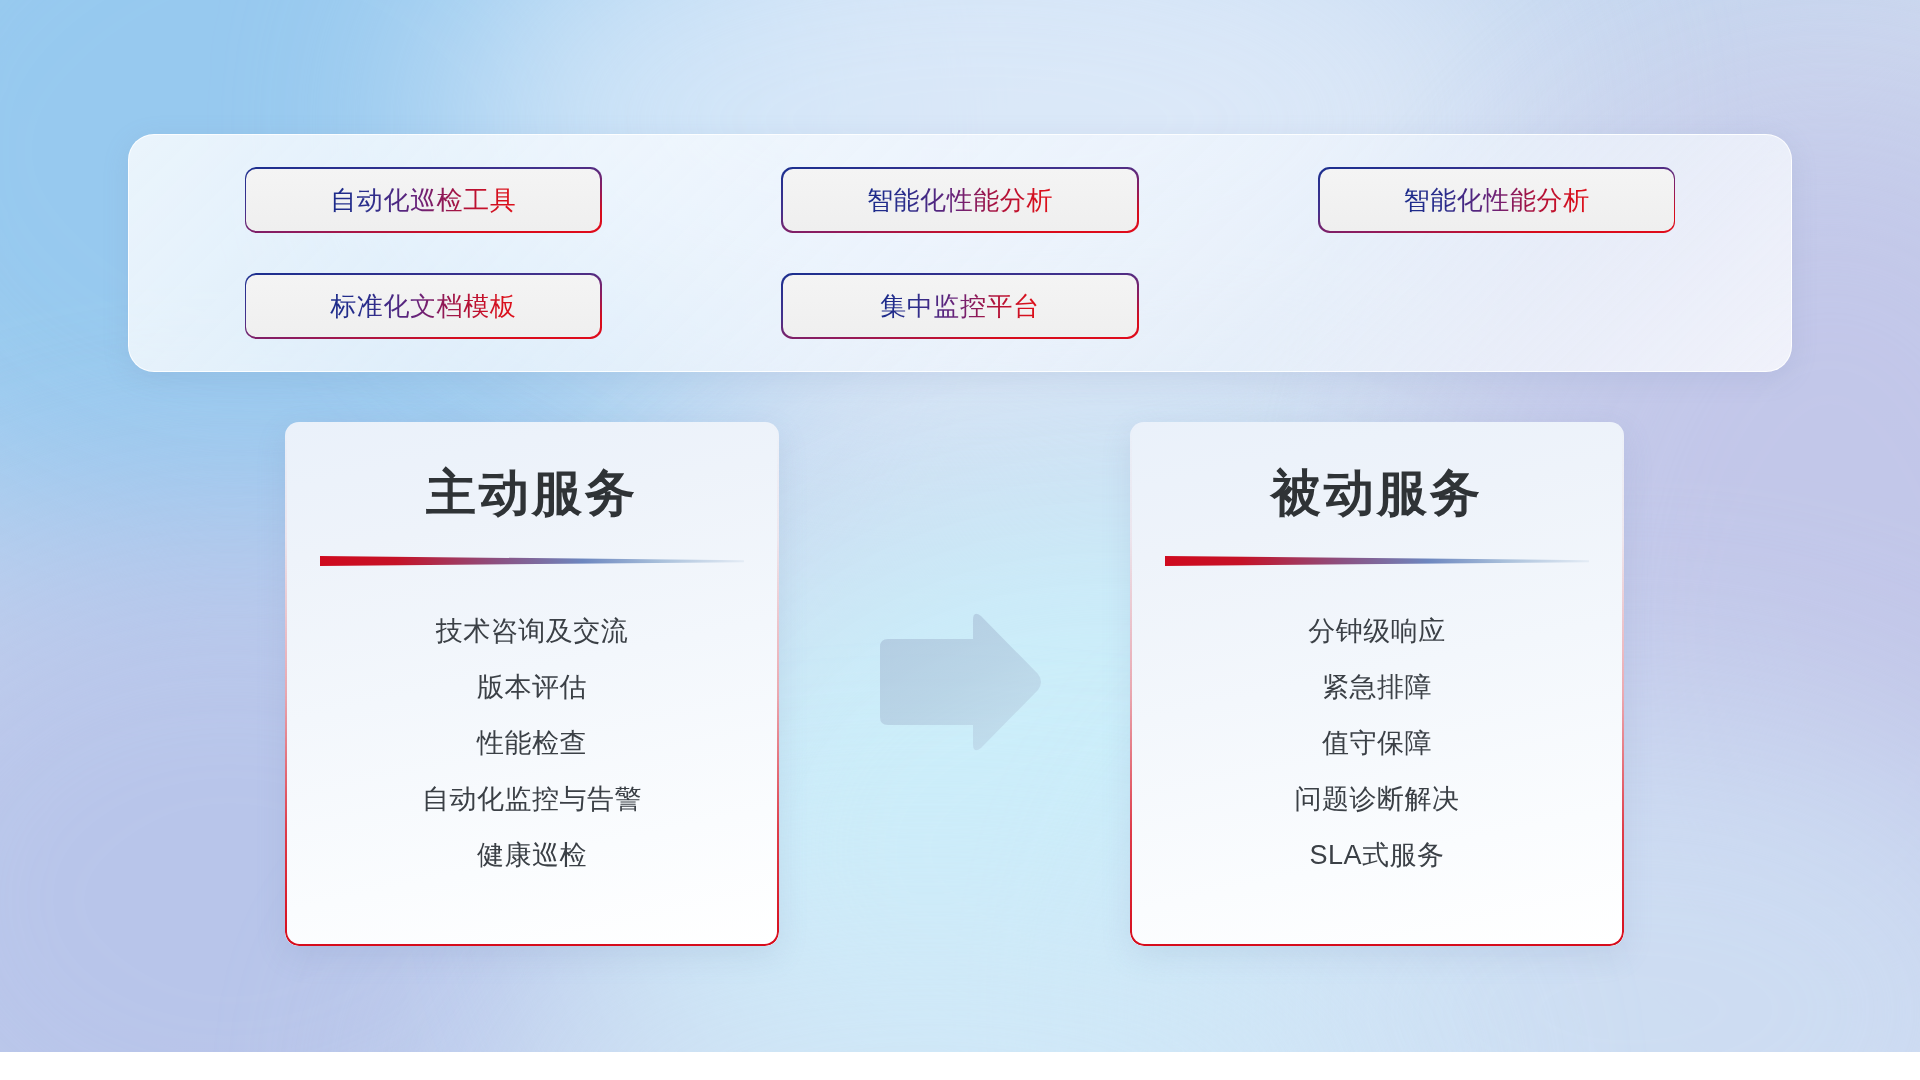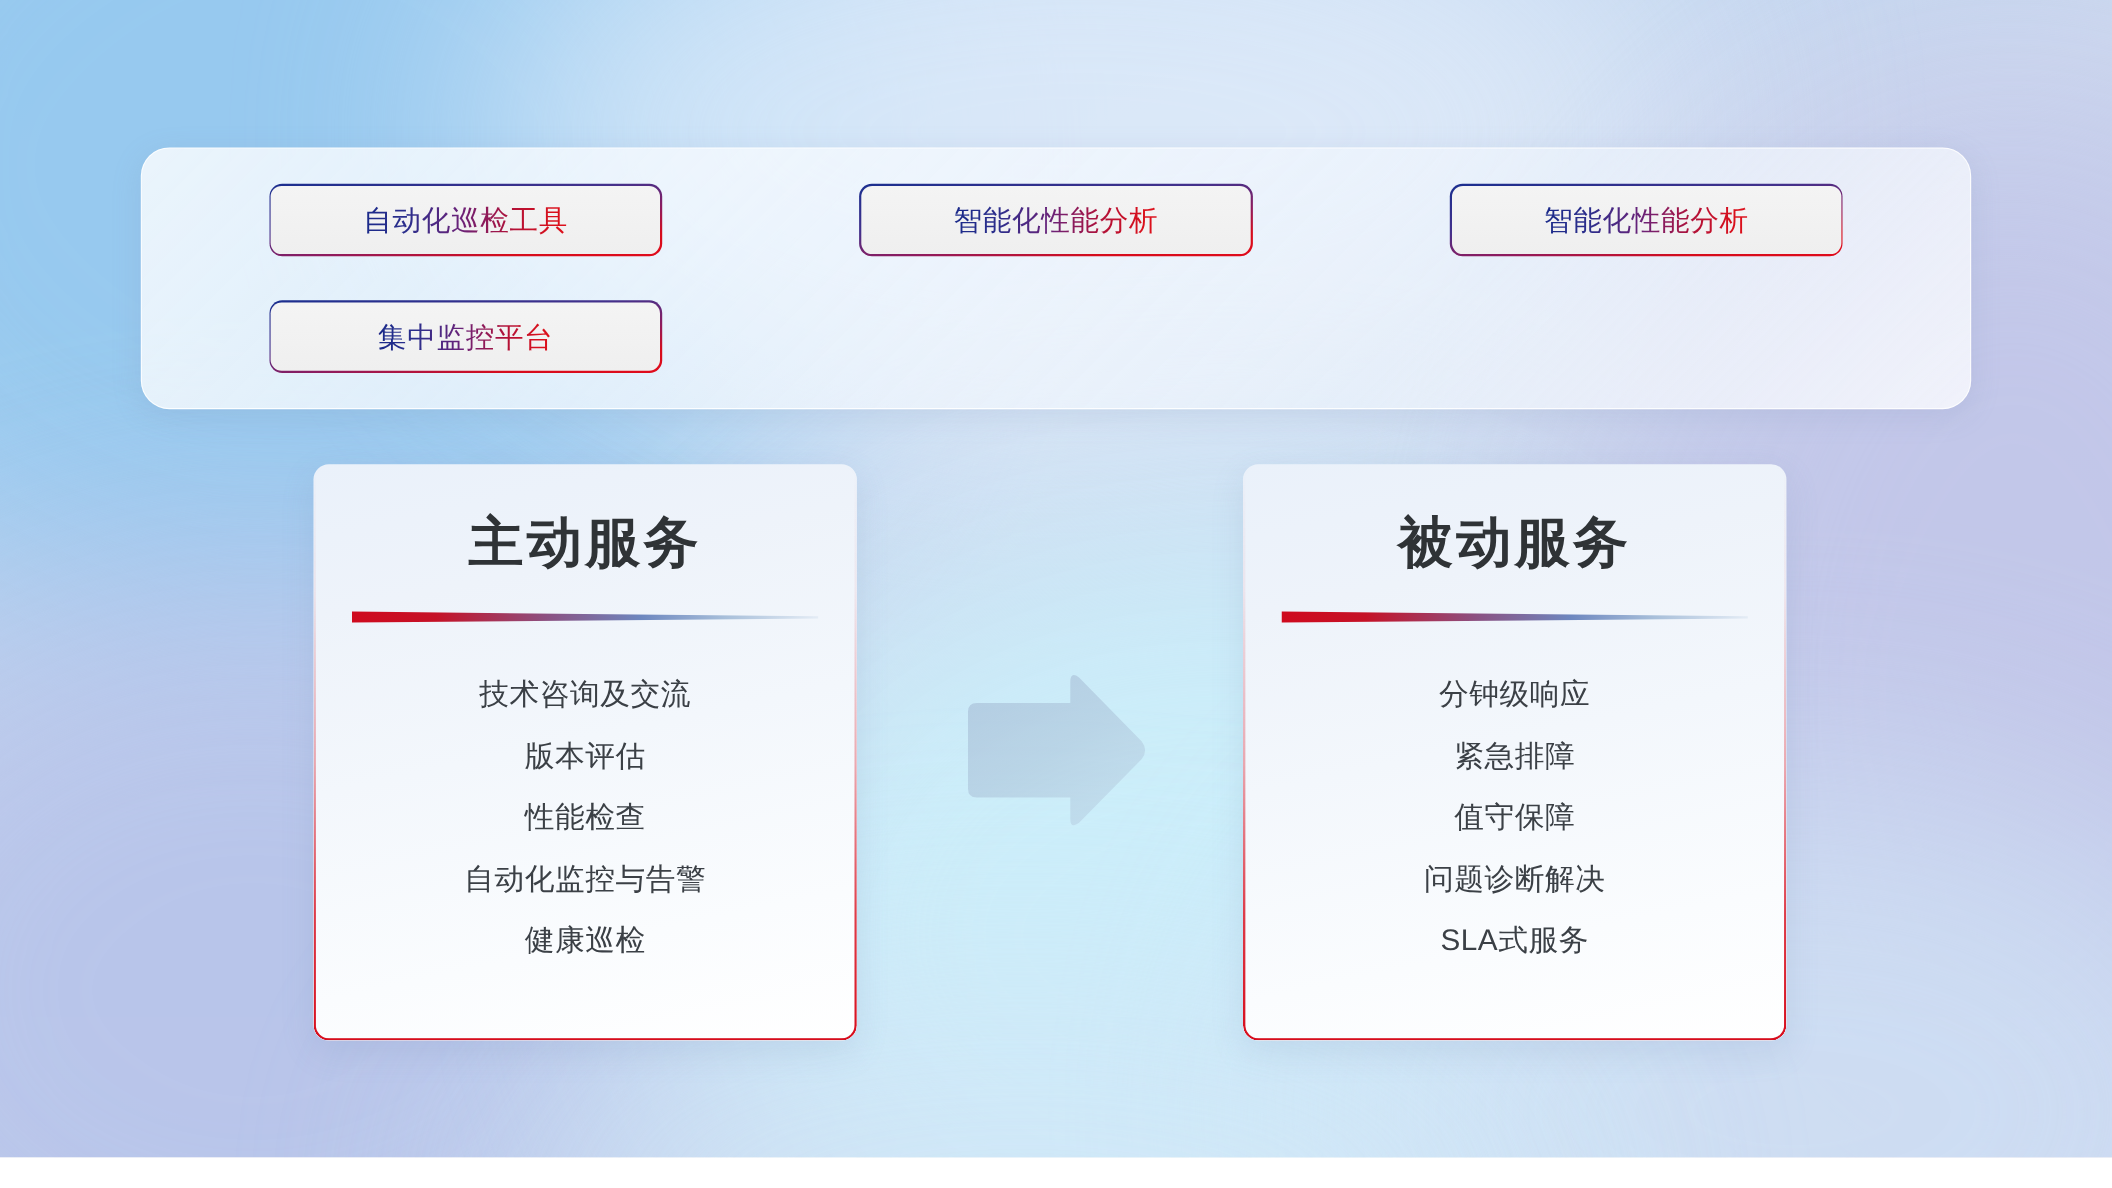--- a/index.html
+++ b/index.html
@@ -259,20 +259,23 @@
   <div class="top-panel">
 
     <div class="pill">
       <span class="pill-label">自动化巡检工具</span>
     </div>
     <div class="pill">
       <span class="pill-label">智能化性能分析</span>
     </div>
     <div class="pill">
       <span class="pill-label">智能化性能分析</span>
+    </div>
+    <div class="pill">
+      <span class="pill-label">标准化文档模板</span>
     </div>
     <div class="pill">
       <span class="pill-label">集中监控平台</span>
     </div>
 
   </div>
 
   <div class="card card-left">
     <div class="card-border"></div>
 

